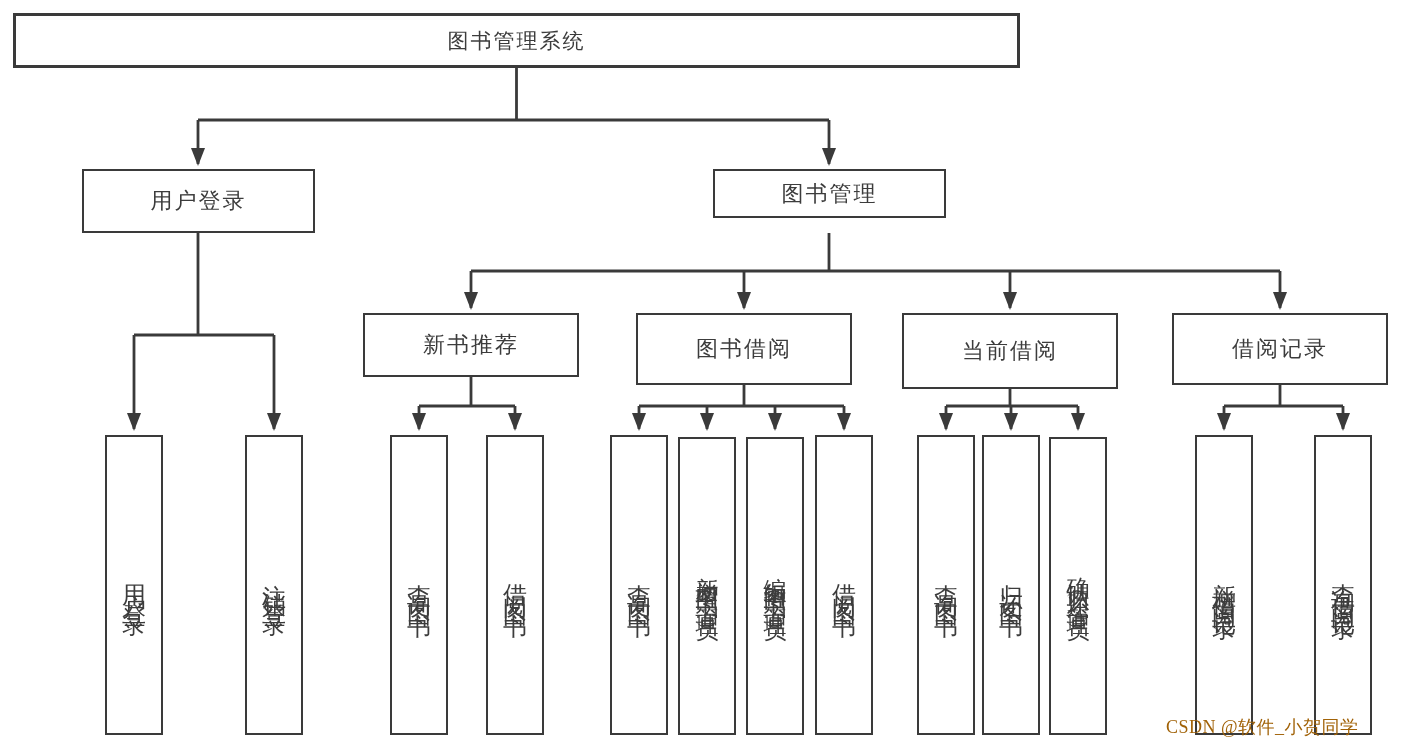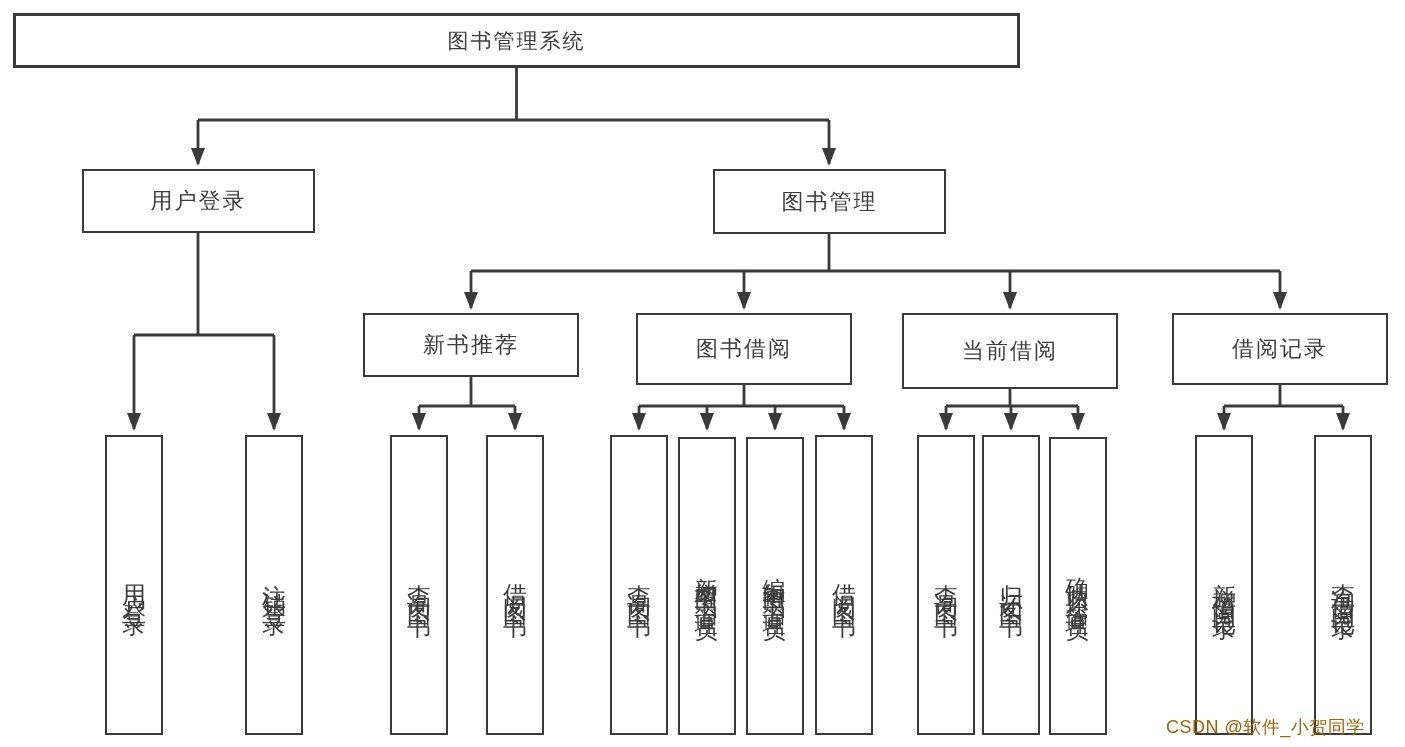--- a/index.html
+++ b/index.html
@@ -1,18 +1,18 @@
 <!DOCTYPE html>
 <html><head>
 <meta charset="utf-8">
 <style>
   html,body{margin:0;padding:0;background:#ffffff;}
   .canvas{
     position:relative;width:1405px;height:747px;background:#ffffff;
-    font-family:Liberation Sans, sans-serif;color:#3c3c3c;overflow:hidden;
+    font-family:Liberation Serif, serif;color:#3c3c3c;overflow:hidden;
   }
   svg.connectors{position:absolute;left:0;top:0;width:1405px;height:747px;}
   .node{
     position:absolute;box-sizing:border-box;background:#ffffff;
     border:2.5px solid #3a3a3a;display:flex;align-items:center;justify-content:center;
     text-align:center;
   }
   .node.root{border-width:3px;font-size:21px;letter-spacing:2px;}
   .node.branch{font-size:22px;letter-spacing:2px;}
   .node.leaf{
@@ -67,21 +67,21 @@
       <path d="M1011,406 V429"></path>
       <path d="M1078,406 V429"></path>
       <path d="M1224,406 V429"></path>
       <path d="M1343,406 V429"></path>
     </g>
   </svg>
 
   <div class="node root" style="left:13px;top:13px;width:1007px;height:55px">图书管理系统</div>
 
   <div class="node branch" style="left:82px;top:169px;width:233px;height:64px">用户登录</div>
-  <div class="node branch" style="left:713px;top:169px;width:233px;height:65px">图书管理</div>
+  <div class="node branch" style="left:713px;top:169px;width:233px;height:49px">图书管理</div>
 
   <div class="node branch" style="left:363px;top:313px;width:216px;height:64px">新书推荐</div>
   <div class="node branch" style="left:636px;top:313px;width:216px;height:72px">图书借阅</div>
   <div class="node branch" style="left:902px;top:313px;width:216px;height:76px">当前借阅</div>
   <div class="node branch" style="left:1172px;top:313px;width:216px;height:72px">借阅记录</div>
 
   <div class="node leaf" style="left:105px;top:435px;width:58px;height:300px">用户登录</div>
   <div class="node leaf" style="left:245px;top:435px;width:58px;height:300px">注销登录</div>
 
   <div class="node leaf" style="left:390px;top:435px;width:58px;height:300px">查询图书</div>

